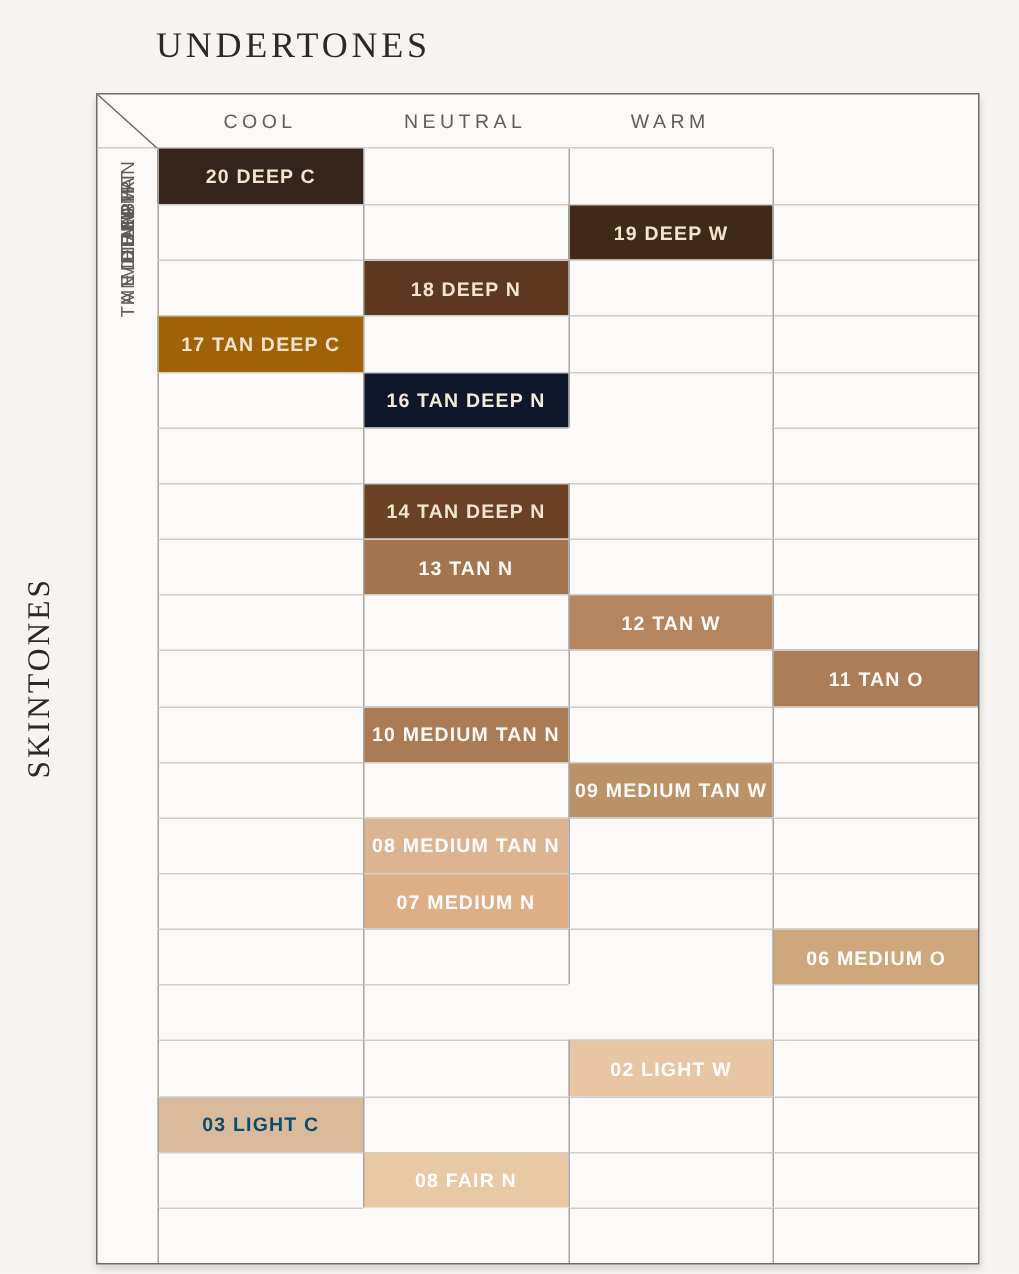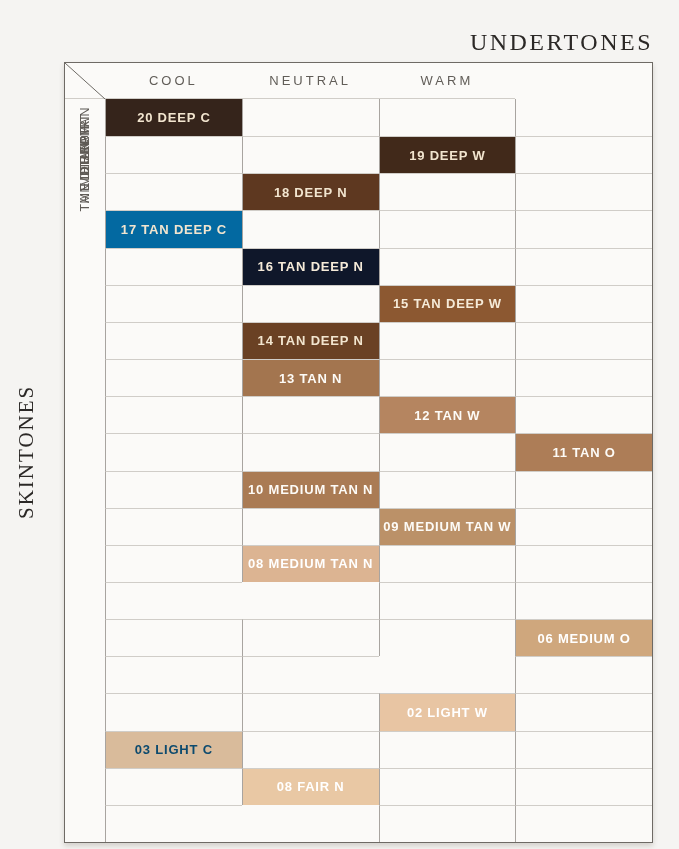--- a/index.html
+++ b/index.html
@@ -5,22 +5,22 @@
   html,body{margin:0;padding:0;}
   body{
     width:679px;height:849px;
     background:#f5f4f2;
     font-family:"Liberation Sans", sans-serif;
     position:relative;
     overflow:hidden;
   }
   .page{position:absolute;inset:0;}
   .title{
-    position:absolute;left:104px;top:27px;width:549px;
-    text-align:right;
+    position:absolute;left:104px;top:16px;width:549px;
+    text-align:left;
     font-family:"Liberation Serif", serif;
     font-size:24px;line-height:30px;
     letter-spacing:2.5px;
     color:#2b2826;
   }
   .side-title{
     position:absolute;left:4px;top:360px;width:44px;height:184px;
     display:flex;align-items:center;justify-content:center;
     writing-mode:vertical-rl;transform:rotate(180deg);
     font-family:"Liberation Serif", serif;
@@ -99,31 +99,30 @@
       <div class="cell" style="grid-area: 2 / 4;"></div>
       <div class="cell" style="grid-area: 2 / 5;"></div>
       <div class="cell bt" style="grid-area: 3 / 2;"></div>
       <div class="cell bt" style="grid-area: 3 / 3;"></div>
       <div class="cell bt swatch" style="grid-area: 3 / 4; background: rgb(65, 41, 26); color: rgb(242, 229, 207);">19 DEEP W</div>
       <div class="cell bt" style="grid-area: 3 / 5;"></div>
       <div class="cell bt" style="grid-area: 4 / 2;"></div>
       <div class="cell bt swatch" style="grid-area: 4 / 3; background: rgb(94, 56, 32); color: rgb(242, 229, 207);">18 DEEP N</div>
       <div class="cell bt" style="grid-area: 4 / 4;"></div>
       <div class="cell bt" style="grid-area: 4 / 5;"></div>
-      <div class="cell bt swatch" style="grid-area: 5 / 2; background: #0369a1; color: rgb(242, 229, 207);">17 TAN DEEP C</div>
+      <div class="cell bt swatch" style="grid-area: 5 / 2; background: #a16207; color: rgb(242, 229, 207);">17 TAN DEEP C</div>
       <div class="cell bt" style="grid-area: 5 / 3;"></div>
       <div class="cell bt" style="grid-area: 5 / 4;"></div>
       <div class="cell bt" style="grid-area: 5 / 5;"></div>
       <div class="cell bt" style="grid-area: 6 / 2;"></div>
       <div class="cell bt swatch" style="grid-area: 6 / 3; background: #0f172a; color: rgb(245, 234, 216);">16 TAN DEEP N</div>
       <div class="cell bt" style="grid-area: 6 / 4;"></div>
       <div class="cell bt" style="grid-area: 6 / 5;"></div>
       <div class="cell bt" style="grid-area: 7 / 2;"></div>
       <div class="cell bt" style="grid-area: 7 / 3;"></div>
-      <div class="cell bt swatch" style="grid-area: 7 / 4; background: rgb(140, 88, 49); color: rgb(245, 234, 216);">15 TAN DEEP W</div>
       <div class="cell bt" style="grid-area: 7 / 5;"></div>
       <div class="cell bt" style="grid-area: 8 / 2;"></div>
       <div class="cell bt swatch" style="grid-area: 8 / 3; background: rgb(106, 65, 36); color: rgb(242, 229, 207);">14 TAN DEEP N</div>
       <div class="cell bt" style="grid-area: 8 / 4;"></div>
       <div class="cell bt" style="grid-area: 8 / 5;"></div>
       <div class="cell bt" style="grid-area: 9 / 2;"></div>
       <div class="cell bt swatch" style="grid-area: 9 / 3; background: rgb(163, 117, 79); color: rgb(253, 251, 247);">13 TAN N</div>
       <div class="cell bt" style="grid-area: 9 / 4;"></div>
       <div class="cell bt" style="grid-area: 9 / 5;"></div>
       <div class="cell bt" style="grid-area: 10 / 2;"></div>
@@ -140,20 +139,21 @@
       <div class="cell bt" style="grid-area: 12 / 5;"></div>
       <div class="cell bt" style="grid-area: 13 / 2;"></div>
       <div class="cell bt" style="grid-area: 13 / 3;"></div>
       <div class="cell bt swatch" style="grid-area: 13 / 4; background: rgb(187, 145, 104); color: rgb(253, 251, 247);">09 MEDIUM TAN W</div>
       <div class="cell bt" style="grid-area: 13 / 5;"></div>
       <div class="cell bt" style="grid-area: 14 / 2;"></div>
       <div class="cell bt swatch" style="grid-area: 14 / 3; background: rgb(220, 180, 146); color: rgb(255, 255, 255);">08 MEDIUM TAN N</div>
       <div class="cell bt" style="grid-area: 14 / 4;"></div>
       <div class="cell bt" style="grid-area: 14 / 5;"></div>
       <div class="cell bt" style="grid-area: 15 / 2;"></div>
+      <div class="cell bt swatch" style="grid-area: 15 / 3; background: rgb(222, 174, 135); color: rgb(255, 255, 255);">07 MEDIUM N</div>
       <div class="cell bt" style="grid-area: 15 / 4;"></div>
       <div class="cell bt" style="grid-area: 15 / 5;"></div>
       <div class="cell bt" style="grid-area: 16 / 2;"></div>
       <div class="cell bt" style="grid-area: 16 / 3;"></div>
       <div class="cell bt" style="grid-area: 16 / 4;"></div>
       <div class="cell bt swatch" style="grid-area: 16 / 5; background: rgb(207, 167, 125); color: rgb(255, 255, 255);">06 MEDIUM O</div>
       <div class="cell bt" style="grid-area: 17 / 2;"></div>
       <div class="cell bt" style="grid-area: 17 / 3;"></div>
       <div class="cell bt" style="grid-area: 17 / 5;"></div>
       <div class="cell bt" style="grid-area: 18 / 2;"></div>

